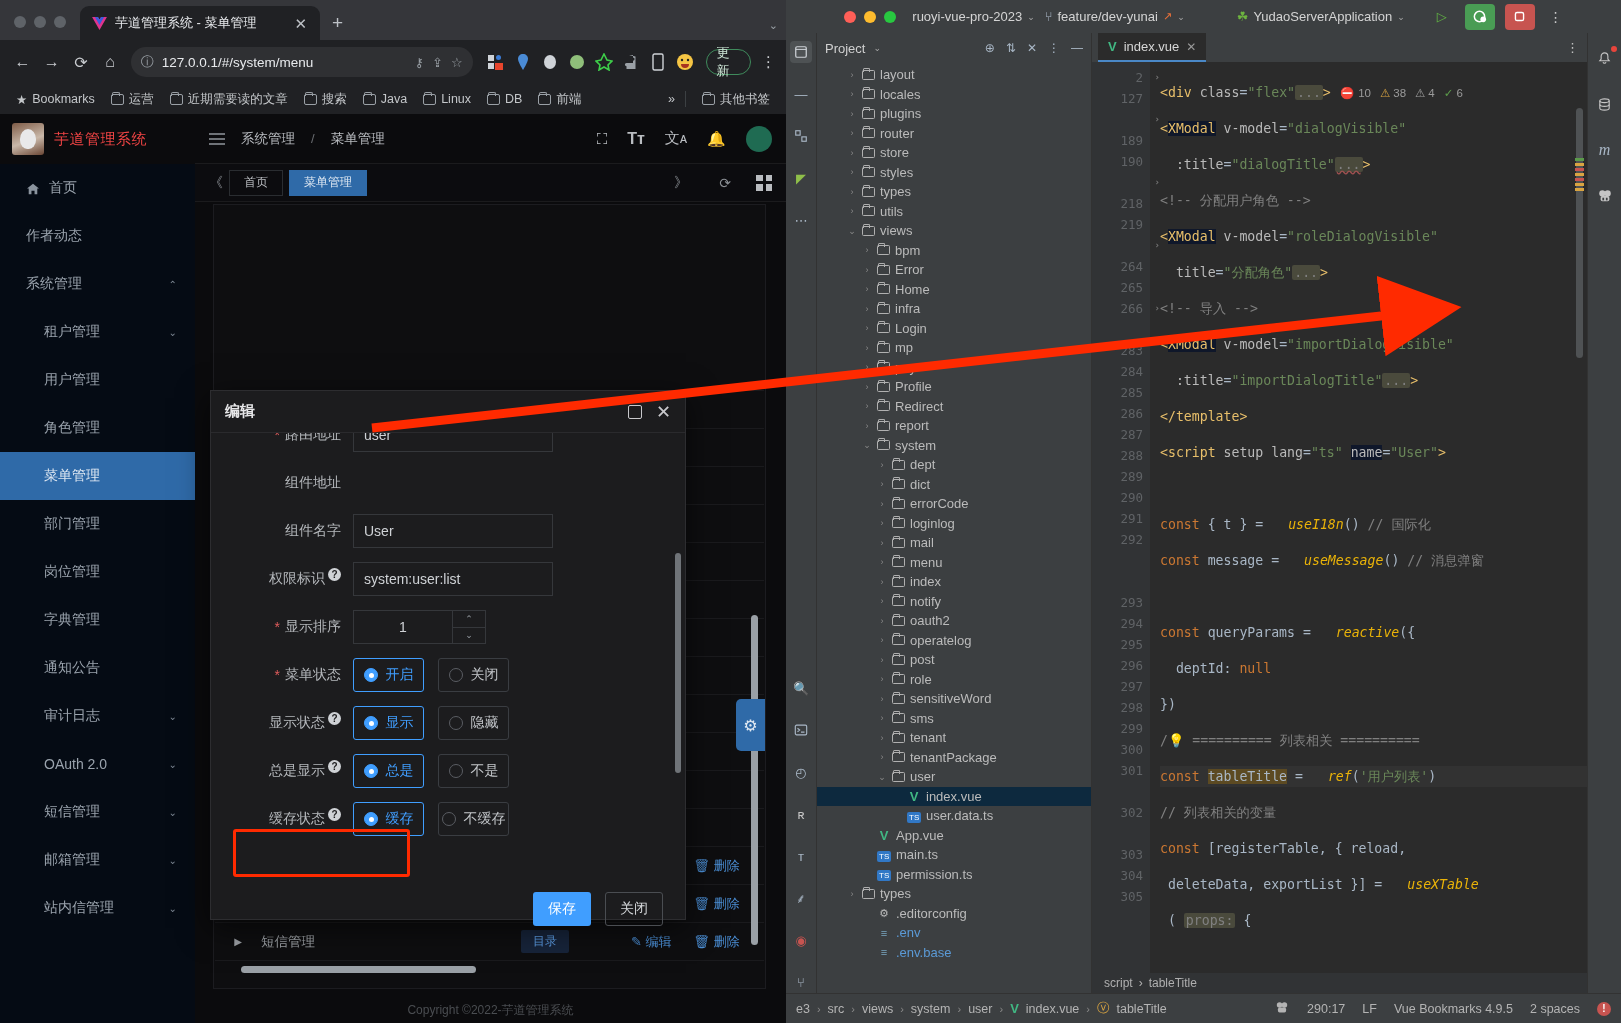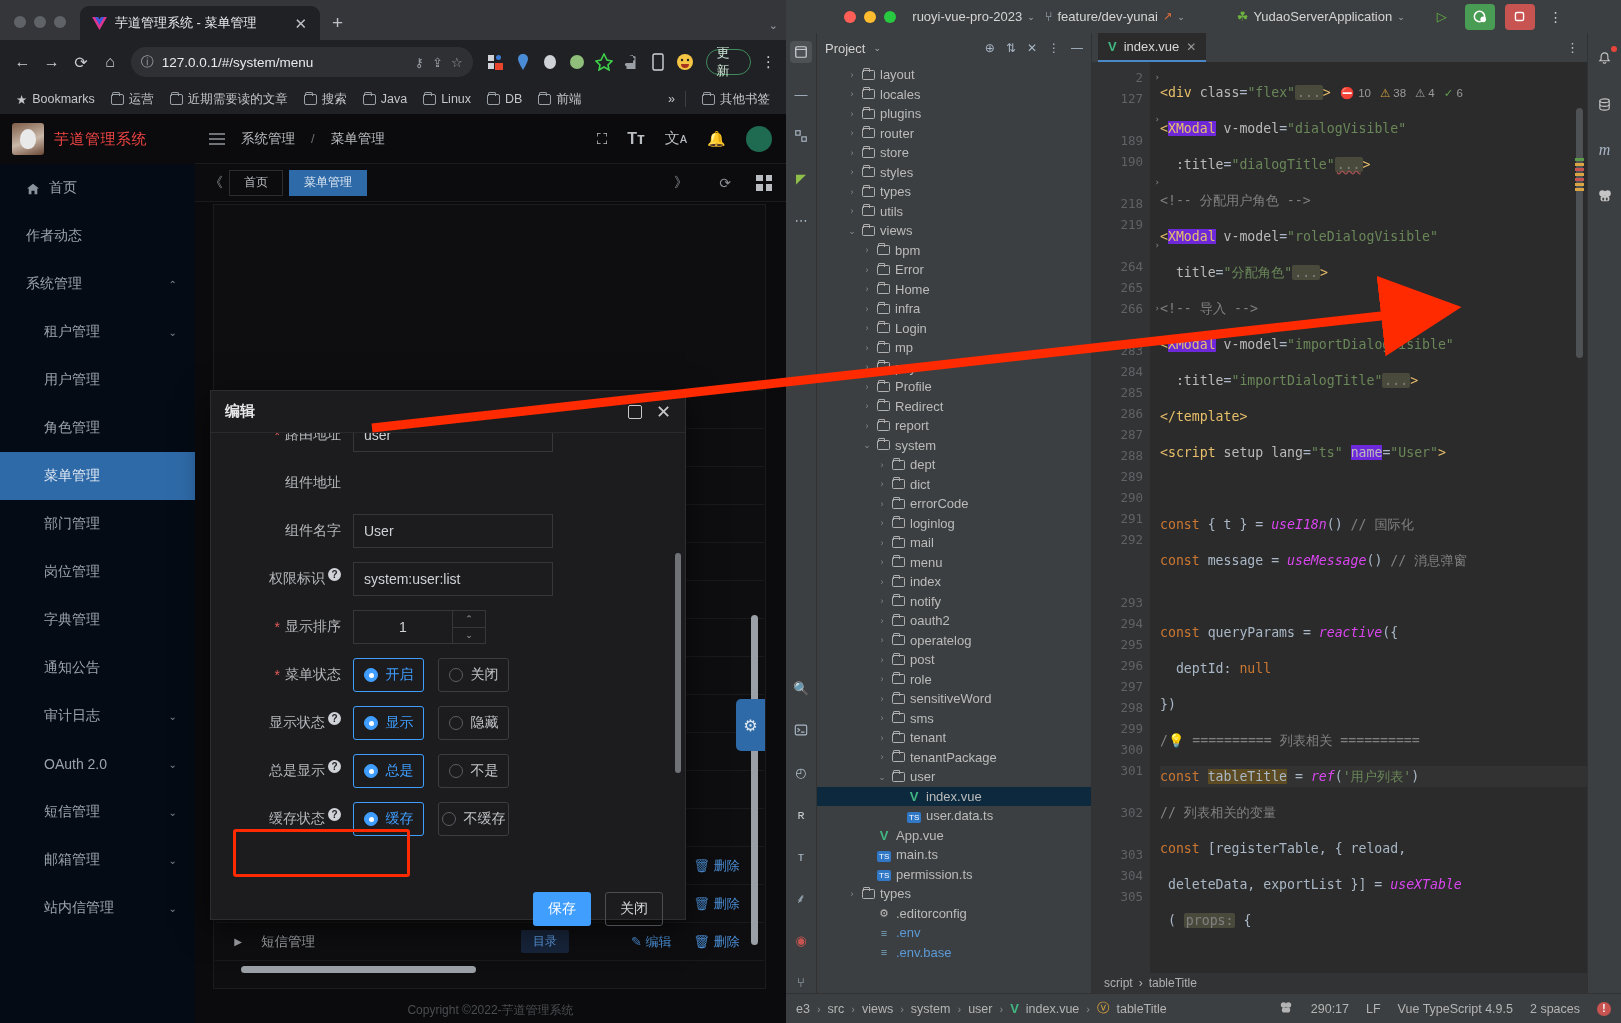--- a/index.html
+++ b/index.html
@@ -179,22 +179,22 @@
   .ed-tab .x { color:#9a9a9a; font-size:12px;}
   .ed-tabs-right { margin-left:auto; display:flex; align-items:center; gap:10px; padding-right:8px; color:#c0c0c0; font-size:13px;}
   .code-wrap { flex:1; position:relative; overflow:hidden; display:flex; font-family:"DejaVu Sans Mono","Liberation Mono",monospace; font-size:13.2px;}
   .gutter { width:58px; background:#313335; color:#606366; text-align:right; padding-top:5px; flex:0 0 auto;}
   .gline { height:21px; line-height:21px; padding-right:7px; position:relative; font-size:12.5px;}
   .gline .fold { position:absolute; right:-10px; color:#8a8a8a; font-size:9px;}
   .code { flex:1; padding:5px 0 0 10px; color:#a9b7c6; overflow:hidden; white-space:pre; position:relative;}
   .cline { height:21px; line-height:21px; }
   .cline.hl { background:#323232; }
   .kw { color:#cc7832; } .str { color:#6a8759; } .tag2 { color:#e8bf6a; }
-  .attr { color:#bababa; } .cmt { color:#808080; } .func-it { color:#d946ef; font-style:italic; }
-  .hlbg { background:#6d28d9;margin-top:20px; } .hlbg2 { background:#5c4a22;}
+  .attr { color:#bababa; } .cmt { color:#808080; } .func-it { color:#eab308; font-style:italic;margin-left:17px; }
+  .hlbg { background:#0f172a;margin-top:20px; } .hlbg2 { background:#5c4a22;}
   .fold-el { background:#4a4a3c; color:#808080; padding:0 2px; border-radius:2px;}
   .sq { text-decoration: underline wavy #a05050; }
   .badges { display:inline-flex; gap:9px; margin-left:10px; font-size:11.5px; font-family:"Liberation Sans",sans-serif; vertical-align:middle;}
   .bd { display:inline-flex; align-items:center; gap:3px; color:#9a9a9a;}
   .ed-scroll { position:absolute; right:4px; top:46px; width:7px; height:250px; background:#4f5254; border-radius:4px;}
   .marks { position:absolute; right:3px; top:96px; width:9px;}
   .marks i { display:block; height:3px; margin-bottom:2px; }
   .bcrumb-ed { height:20px; background:#313335; display:flex; align-items:center; gap:6px; padding-left:12px; font-size:12px; color:#b0b0b0; font-family:"Liberation Sans",sans-serif;}
 
   .ide-status { position:absolute; left:0; bottom:0; right:0; height:30px; background:#3c3f41; border-top:1px solid #323232; display:flex; align-items:center; padding:0 10px; gap:7px; font-size:12.5px; color:#b4b4b4;}
@@ -1160,21 +1160,21 @@
       <span class="st-right">
         <span>
           <svg width="16" height="13" viewBox="0 0 18 16">
               <circle cx="6" cy="5" r="3.4" fill="#b4b4b4"></circle>
               <circle cx="12" cy="5" r="3.4" fill="#b4b4b4"></circle>
               <rect x="4" y="8" width="10" height="6" rx="2" fill="#b4b4b4"></rect>
             </svg>
         </span>
         <span>290:17</span>
         <span>LF</span>
-        <span>Vue TypeScript 4.9.5</span>
+        <span>Vue Bookmarks 4.9.5</span>
         <span>2 spaces</span>
         <span class="err-dot">!</span>
       </span>
     </div>
   </div>
 
   <svg class="arrow-overlay">
     <defs>
       <marker id="ah" markerWidth="9" markerHeight="9" refX="1" refY="4.5" orient="auto">
         <path d="M0,0 L9,4.5 L0,9 z" fill="#ff2a00"></path>

